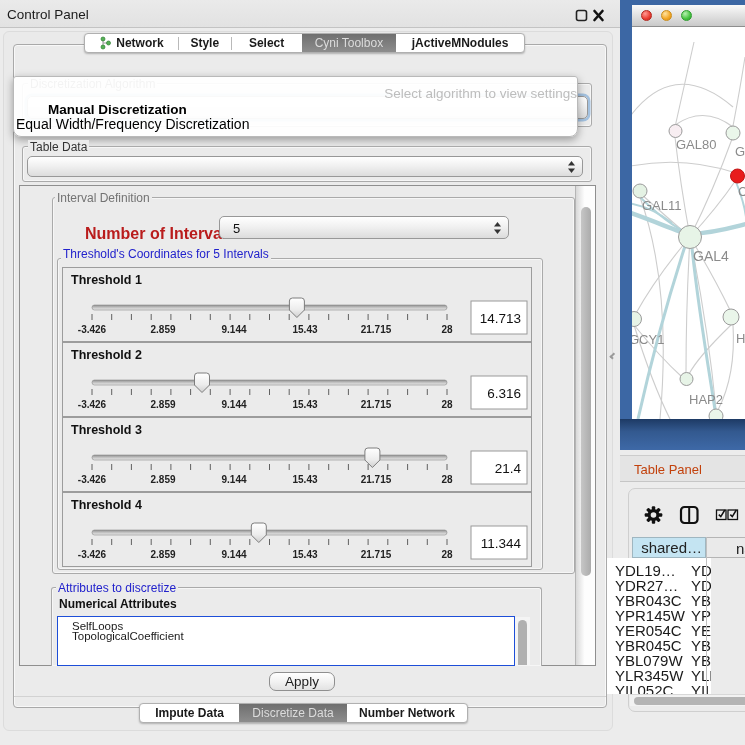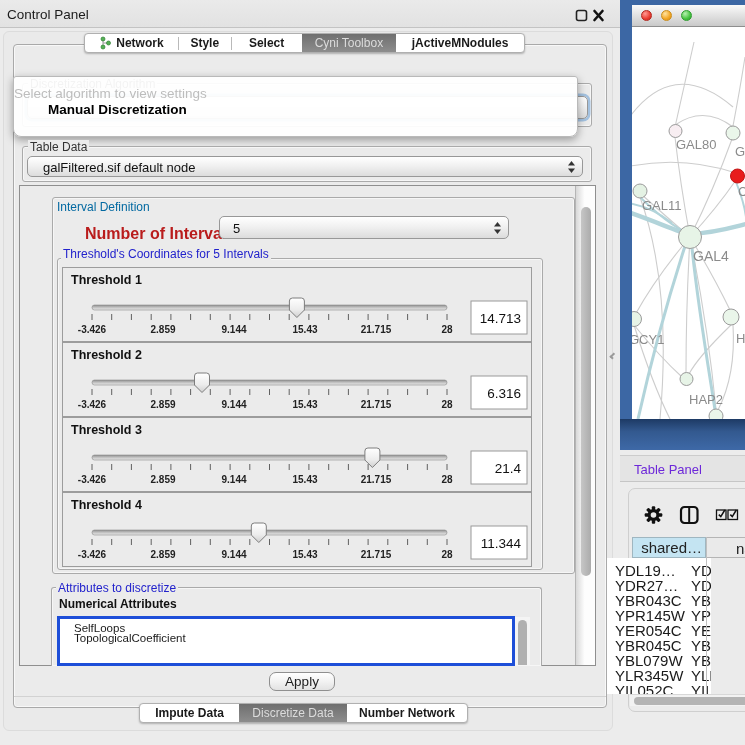--- a/index.html
+++ b/index.html
@@ -28,38 +28,38 @@
     border:1px solid #989898; border-radius:5px; font-size:13px; color:#111; }
   .combo .txt { position:absolute; left:15px; top:50%; transform:translateY(-50%); white-space:nowrap; }
   .combo .arr { position:absolute; right:6px; top:50%; transform:translateY(-50%); }
   #scrollpane { left:19px; top:185px; width:577px; height:481px; border:1px solid #8f8f8f;
     background:#ebebeb; }
   .tbox { position:absolute; left:62px; width:470px; height:75px; border:1px solid #9c9c9c; }
   #applybtn { left:269px; top:672px; width:66px; height:19px; border:1px solid #8f8f8f;
     border-radius:7px; background:linear-gradient(#ffffff,#f2f2f2 50%,#e2e2e2);
     font-size:13.5px; color:#1d1d1d; text-align:center; line-height:17px; }
   #attrlist { left:57px; top:616px; width:458px; height:50px; overflow:hidden; background:#fff;
-    border:3px solid #1d4ed8; font-size:11.5px; color:#1a1a1a; }
+    border:1px solid #1d4ed8; font-size:11.5px; color:#1a1a1a; }
   #attrlist div { padding-left:14px; height:13.4px; line-height:13.4px; }
   #popup { left:13px; top:76px; width:565px; height:61px; background:rgba(255,255,255,0.94);
     border:1px solid #b9b9b9; border-radius:3px 3px 8px 8px;
     box-shadow:0 3px 9px rgba(0,0,0,0.35); }
-  #popup .i0 { position:absolute; left:0; right:0; top:9px; text-align:left; color:#bdbdbd; font-size:13.5px; }
+  #popup .i0 { position:absolute; left:0; right:0; top:9px; text-align:right; color:#bdbdbd; font-size:13.5px; }
   #popup .i1 { position:absolute; left:2px; top:25px; font-size:13.5px; font-weight:bold; color:#000;margin-left:32px; }
   #popup .i2 { position:absolute; left:2px; top:39px; font-size:14px; color:#000; }
   #netframe { left:620px; top:0; width:125px; height:450px; background:#3c67a4; }
   #nettitle { left:632px; top:5px; width:113px; height:22px;
     background:linear-gradient(#fafafa,#c9c9c9); border-bottom:1px solid #8e8e8e; }
   .light { position:absolute; top:5px; width:11px; height:11px; border-radius:50%; }
   #netcontent { left:632px; top:27px; width:113px; height:392px; background:#fff; overflow:hidden; }
   #netshadow { left:620px; top:419px; width:125px; height:31px;
     background:linear-gradient(#1d3a64,#33598f 40%,#3e69a7); }
   #tpbar { left:620px; top:455px; width:125px; height:27px; background:#e4e4e4;
     border-top:1px solid #cccccc; border-bottom:1px solid #c6c6c6; }
-  #tpbar .t { position:absolute; left:14px; top:6px; font-size:13px; color:#6d28d9; }
+  #tpbar .t { position:absolute; left:14px; top:6px; font-size:13px; color:#c2410c; }
   #tablepanel { left:628px; top:488px; width:130px; height:224px; background:#ebebeb;
     border:1px solid #cfcfcf; border-radius:7px; }
   #thead1 { left:632px; top:537px; width:74px; height:21px; background:#c4e4f2;
     border:1px solid #9fb6c0; font-size:15px; color:#222; text-align:right; padding-right:3px; line-height:19px; }
   #thead2 { left:707px; top:537px; width:38px; height:21px; background:#eaeaea;
     border-top:1px solid #b5b5b5; border-bottom:1px solid #b5b5b5; font-size:15px; color:#222; overflow:hidden; }
   #trows { left:607px; top:558px; width:104px; height:136px; background:#fff; overflow:hidden;
     font-size:15px; color:#1a1a1a; }
   .trow { position:relative; height:15px; line-height:15px; }
   .trow .c1 { position:absolute; left:8px; }
@@ -92,35 +92,35 @@
   <div class="seg" style="width:70px">Select</div>
   <div class="seg sel" style="width:95px">Cyni Toolbox</div>
   <div class="seg" style="width:128px">jActiveMNodules</div>
 </div>
 <div class="grp" style="left:22px;top:83px;width:570px;height:44px"></div>
 <div class="grptitle" style="left:28px;top:77px;color:#333">Discretization Algorithm</div>
 <div class="combo" style="left:27px;top:96px;width:561px;height:23px;box-shadow:0 0 0 2.5px rgba(115,165,215,0.6)"></div>
 <div class="abs" id="popup">
   <div class="i0">Select algorithm to view settings</div>
   <div class="i1">Manual Discretization</div>
+  <div class="i2">Equal Width/Frequency Discretization</div>
 </div>
 <div class="grp" style="left:22px;top:146px;width:570px;height:36px"></div>
 <div class="grptitle" style="left:28px;top:140px;color:#333">Table Data</div>
 <div class="combo" style="left:27px;top:156px;width:556px;height:21px">
-    <span class="txt">galFiltered.sif default node</span>
     <svg class="arr" width="9" height="14" viewBox="0 0 9 14">
     <path d="M4.5 1 L8 5.5 L1 5.5 Z" fill="#333"></path>
       <path d="M4.5 13 L8 8.5 L1 8.5 Z" fill="#333"></path>
   </svg>
   </div>
 <div class="abs" id="scrollpane"></div>
 <div class="abs" style="left:575px;top:186px;width:20px;height:479px;background:linear-gradient(90deg,#d8d8d8,#fdfdfd 45%,#fdfdfd);border-left:1px solid #b5b5b5"></div>
 <div class="abs" style="left:581px;top:207px;width:10px;height:369px;border-radius:5px;background:linear-gradient(90deg,#c6c6c6,#ababab)"></div>
 <div class="grp" style="left:52px;top:197px;width:523px;height:377px"></div>
-<div class="grptitle" style="left:55px;top:200px;color:#0369a1">Interval Definition</div>
+<div class="grptitle" style="left:55px;top:191px;color:#737373">Interval Definition</div>
 <div class="abs" style="left:85px;top:225px;font-size:16px;font-weight:bold;color:#b91c1c">Number of Intervals</div>
 <div class="combo" style="left:219px;top:216px;width:290px;height:23px">
     <span class="txt" style="left:13px">5</span>
     <svg class="arr" width="9" height="14" viewBox="0 0 9 14">
     <path d="M4.5 1 L8 5.5 L1 5.5 Z" fill="#333"></path>
       <path d="M4.5 13 L8 8.5 L1 8.5 Z" fill="#333"></path>
   </svg>
   </div>
 <div class="grp" style="left:57px;top:258px;width:486px;height:312px"></div>
 <div class="grptitle" style="left:61px;top:247px;color:#2222cc">Threshold's Coordinates for 5 Intervals</div>

